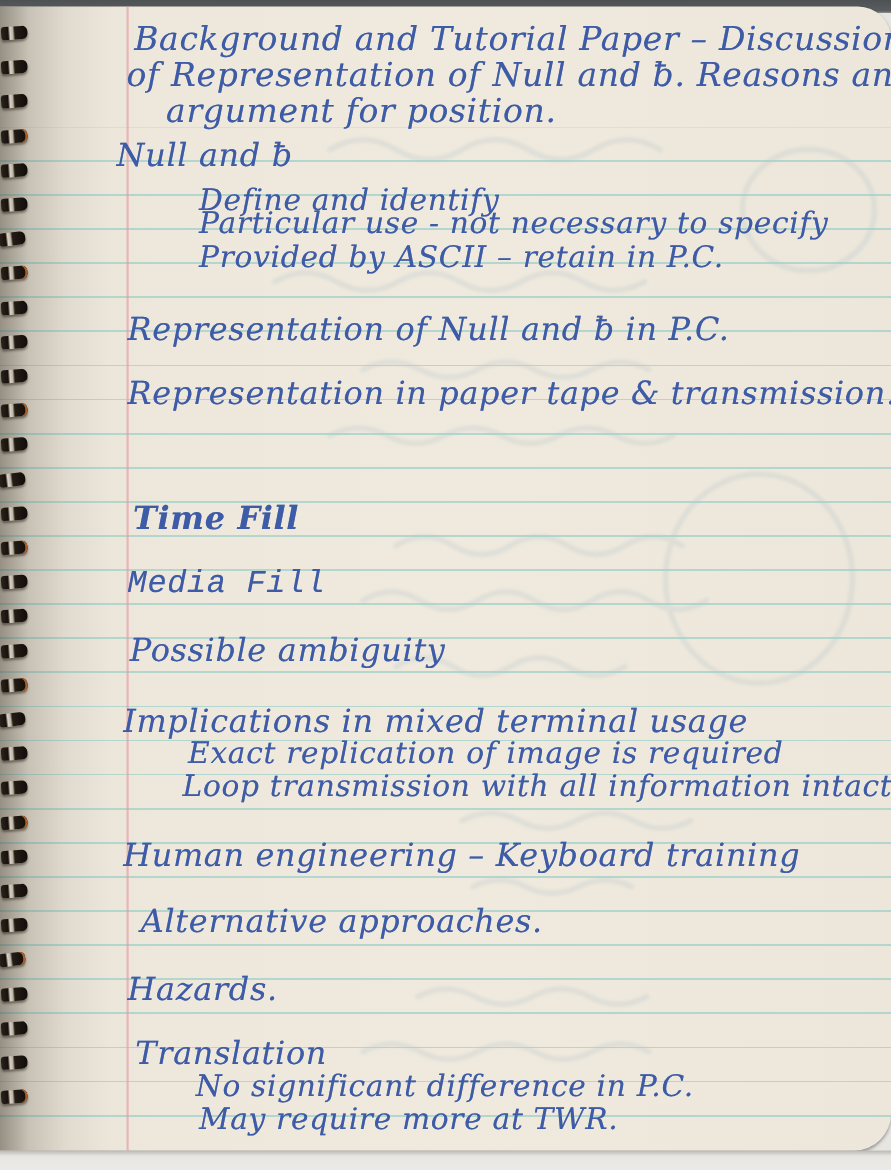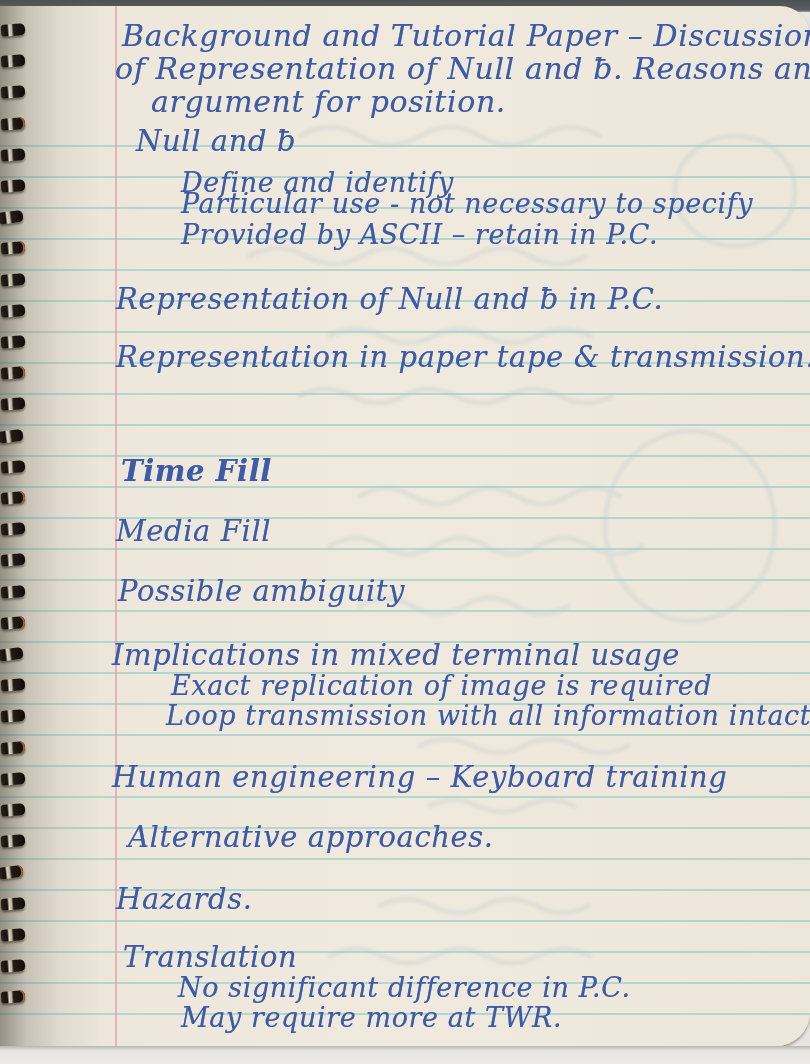--- a/index.html
+++ b/index.html
@@ -90,29 +90,29 @@
       </g>
     </svg>
 
     <div class="rules"></div>
     <div class="margin-line"></div>
 
     <div class="hw big" style="left:122px;top:14px;">Background and Tutorial Paper – Discussion</div>
     <div class="hw big" style="left:115px;top:47px;">of Representation of Null and ƀ. Reasons and</div>
     <div class="hw big" style="left:111px;top:80px;margin-left:40px;">argument for position.</div>
 
-    <div class="hw" style="left:136px;top:120px;font-style:italic;">Null and ƀ</div>
+    <div class="hw" style="left:106px;top:120px;font-style:italic;">Null and ƀ</div>
     <div class="hw sub" style="left:181px;top:163px;">Define and identify</div>
     <div class="hw sub" style="left:181px;top:184px;">Particular use - not necessary to specify</div>
     <div class="hw sub" style="left:181px;top:215px;">Provided by ASCII – retain in P.C.</div>
 
     <div class="hw" style="left:116px;top:278px;">Representation of Null and ƀ in P.C.</div>
     <div class="hw" style="left:116px;top:336px;">Representation in paper tape &amp; transmission.</div>
     <div class="hw" style="left:121px;top:450px;font-weight:bold;">Time Fill</div>
-    <div class="hw" style="left:116px;top:510px;">Media Fill</div>
+    <div class="hw" style="left:116px;top:510px;font-family:Liberation Mono, monospace;">Media Fill</div>
     <div class="hw" style="left:118px;top:570px;">Possible ambiguity</div>
 
     <div class="hw" style="left:112px;top:634px;">Implications in mixed terminal usage</div>
     <div class="hw sub" style="left:171px;top:666px;">Exact replication of image is required</div>
     <div class="hw sub" style="left:166px;top:696px;">Loop transmission with all information intact</div>
 
     <div class="hw" style="left:112px;top:756px;">Human engineering – Keyboard training</div>
     <div class="hw" style="left:128px;top:816px;">Alternative approaches.</div>
     <div class="hw" style="left:116px;top:878px;">Hazards.</div>
 

